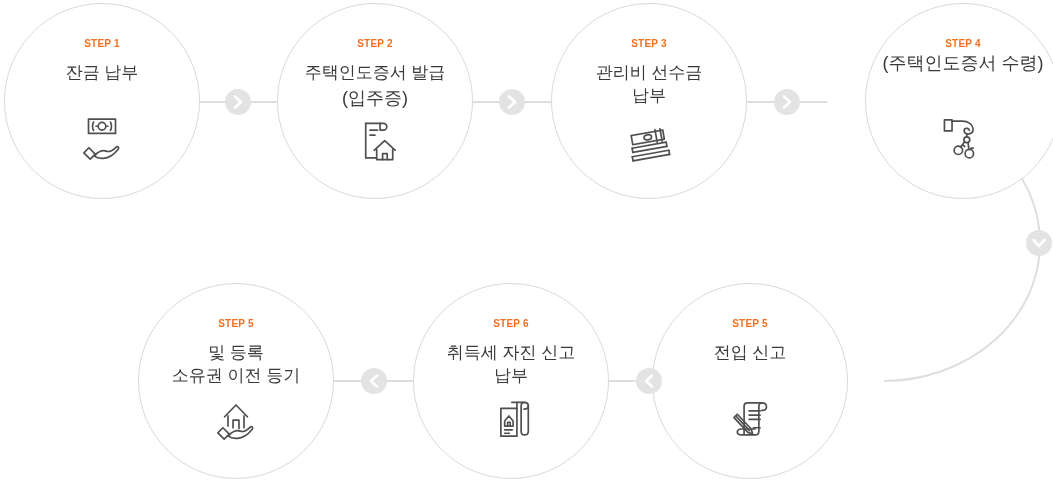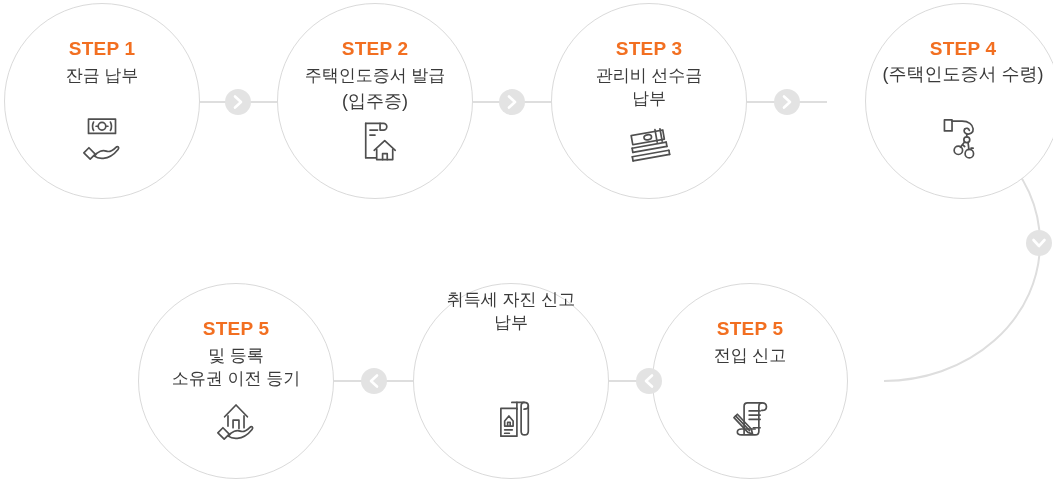--- a/index.html
+++ b/index.html
@@ -12,24 +12,24 @@
     text-align:center;
   }
   .pos-s1{left:4px;top:3px;}
   .pos-s2{left:277px;top:3px;}
   .pos-s3{left:551px;top:3px;}
   .pos-s4{left:865px;top:3px;}
   .pos-s7{left:138px;top:283px;}
   .pos-s6{left:413px;top:283px;}
   .pos-s5{left:652px;top:283px;}
   .step-label{
-    margin-top:34px;font-size:19px;font-weight:bold;color:#f26f21;letter-spacing:.2px;
+    margin-top:34px;font-size:10px;font-weight:bold;color:#f26f21;letter-spacing:.2px;
   }
   .step-title{
-    margin-top:4px;font-size:17px;line-height:23px;font-weight:500;color:#3a3a3a;
+    margin-top:12px;font-size:17px;line-height:23px;font-weight:500;color:#3a3a3a;
   }
   .step-sub{
     margin-top:2px;font-size:18px;font-weight:500;color:#3a3a3a;
   }
   .step-icon{
     position:absolute;left:50%;top:110px;transform:translateX(-50%);
   }
   .step-icon svg{display:block;width:58px;height:54px;}
   .icon-stroke{fill:none;stroke:#4f4f4f;stroke-width:2;stroke-linecap:round;stroke-linejoin:round;}
   .chevron-badge{
@@ -172,20 +172,21 @@
             <path d="M31 30 h13"></path>
             <path d="M36 40 h8"></path>
           <path d="M13 28 L17 24 L33.5 41.5 L35 47.5 L29.5 45.5 Z"></path>
           <path d="M15 26 l16.5 17.5"></path>
         </g>
       </svg>
     </div>
   </div>
 
   <div class="step-circle pos-s6">
+    <div class="step-label">STEP 6</div>
     <div class="step-title">
       <div>취득세 자진 신고</div>
       <div>납부</div>
     </div>
     <div class="step-sub"></div>
     <div class="step-icon">
       <svg viewBox="0 0 64 64">
         <g class="icon-stroke">
           <path d="M33 10 H47.5 q5 0 5 4 q0 4 -5 4"></path>
           <path d="M47.5 10 q-3.5 0 -3.5 4.5 V44 q0 4.5 4 4.5 q4.5 0 4.5 -4.5 V14"></path>

